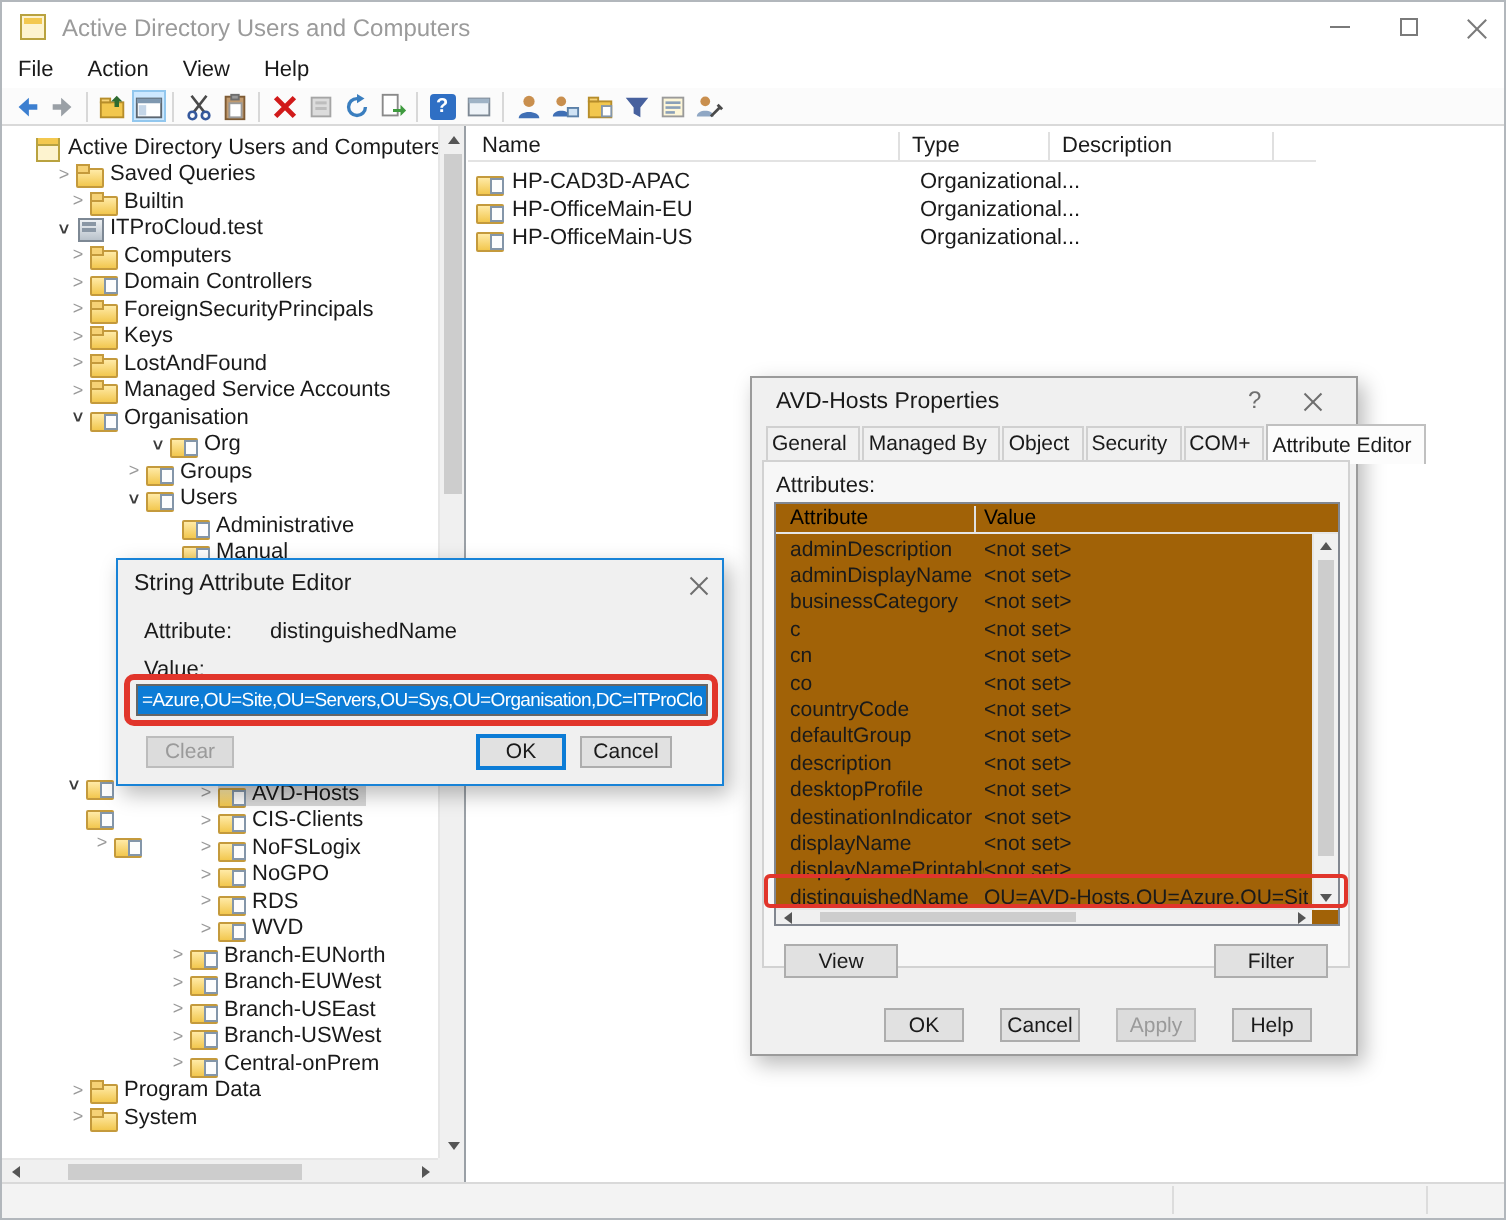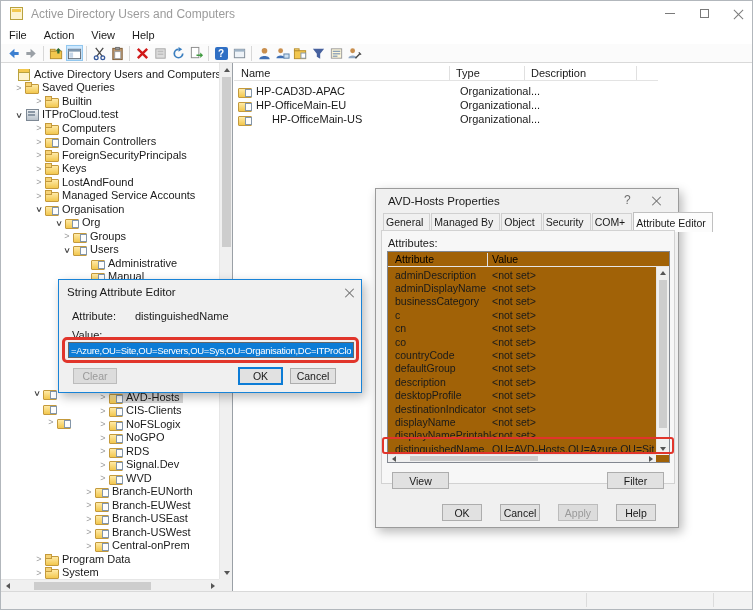--- a/index.html
+++ b/index.html
@@ -47,21 +47,21 @@
   .ticon{width:14px;height:12px;margin-right:3px;position:relative;flex:none;}
   .ticon.folder::before{content:"";position:absolute;left:0;top:3px;width:12px;height:8px;background:linear-gradient(#ffeaa6,#f2c74e);border:1px solid #c49a3c;border-radius:1px;}
   .ticon.folder::after{content:"";position:absolute;left:0;top:1px;width:5px;height:3px;background:#f6d276;border:1px solid #c49a3c;}
   .ticon.ou::before{content:"";position:absolute;left:0;top:3px;width:12px;height:8px;background:linear-gradient(#ffeaa6,#f2c74e);border:1px solid #c49a3c;border-radius:1px;}
   .ticon.ou::after{content:"";position:absolute;right:0;top:4px;width:5px;height:6px;background:#fdfdfd;border:1px solid #8496a9;}
   .ticon.domain::before{content:"";position:absolute;left:1px;top:1px;width:11px;height:10px;background:linear-gradient(#eef1f4,#b9c2cb);border:1px solid #7d8894;}
   .ticon.domain::after{content:"";position:absolute;left:3px;top:3px;width:7px;height:2px;background:#8a97a5;box-shadow:0 3px 0 #8a97a5;}
   .ticon.console::before{content:"";position:absolute;left:1px;top:1px;width:10px;height:10px;background:#fdf3cf;border:1px solid #b9a23f;}
   .ticon.console::after{content:"";position:absolute;left:1px;top:1px;width:10px;height:3px;background:#f3c84f;border:1px solid #b9a23f;border-top:none;}
   .selwrap{display:flex;align-items:center;background:#d6d6d6;padding:0 3px 0 0;}
-  .i4{padding-left:4px;} .i18{padding-left:12px;} .i32{padding-left:32px;} .i46{padding-left:52px;}
+  .i4{padding-left:4px;} .i18{padding-left:25px;} .i32{padding-left:32px;} .i46{padding-left:72px;}
   .i60{padding-left:60px;} .i74{padding-left:78px;} .i82{padding-left:82px;} .i96{padding-left:96px;}
 
   
   .sbtrack{background:#f0f0f0;}
   .sb-thumb{position:absolute;background:#cdcdcd;}
   .arr{position:absolute;display:flex;align-items:center;justify-content:center;}
   .arr::before{content:"";display:block;width:0;height:0;}
   .arr.up::before{border-left:3px solid transparent;border-right:3px solid transparent;border-bottom:4px solid #555;}
   .arr.down::before{border-left:3px solid transparent;border-right:3px solid transparent;border-top:4px solid #555;}
   .arr.left::before{border-top:3px solid transparent;border-bottom:3px solid transparent;border-right:4px solid #555;}
@@ -378,25 +378,20 @@
           <span>NoGPO</span>
         </div>
       <div class="trow i96">
           <span class="chev collapsed"></span>
           <span class="ticon ou"></span>
           <span>RDS</span>
         </div>
       <div class="trow i96">
           <span class="chev collapsed"></span>
           <span class="ticon ou"></span>
-          <span>Signal.Dev</span>
-        </div>
-      <div class="trow i96">
-          <span class="chev collapsed"></span>
-          <span class="ticon ou"></span>
           <span>WVD</span>
         </div>
       <div class="trow i82">
           <span class="chev collapsed"></span>
           <span class="ticon ou"></span>
           <span>Branch-EUNorth</span>
         </div>
       <div class="trow i82">
           <span class="chev collapsed"></span>
           <span class="ticon ou"></span>
@@ -455,21 +450,21 @@
     <div class="lrow" style="top:21px;">
         <span class="ticon ou"></span>
         <span>HP-CAD3D-APAC</span>
         <span class="ltype">Organizational...</span>
       </div>
     <div class="lrow" style="top:35px;">
         <span class="ticon ou"></span>
         <span>HP-OfficeMain-EU</span>
         <span class="ltype">Organizational...</span>
       </div>
-    <div class="lrow" style="top:49px;gap:16px;">
+    <div class="lrow" style="top:49px;">
         <span class="ticon ou"></span>
         <span>HP-OfficeMain-US</span>
         <span class="ltype">Organizational...</span>
       </div>
   </div>
 
   <div class="r statusbar"></div>
   <div class="r statusdiv" style="left:585px;"></div>
   <div class="r statusdiv" style="left:712px;"></div>
 

